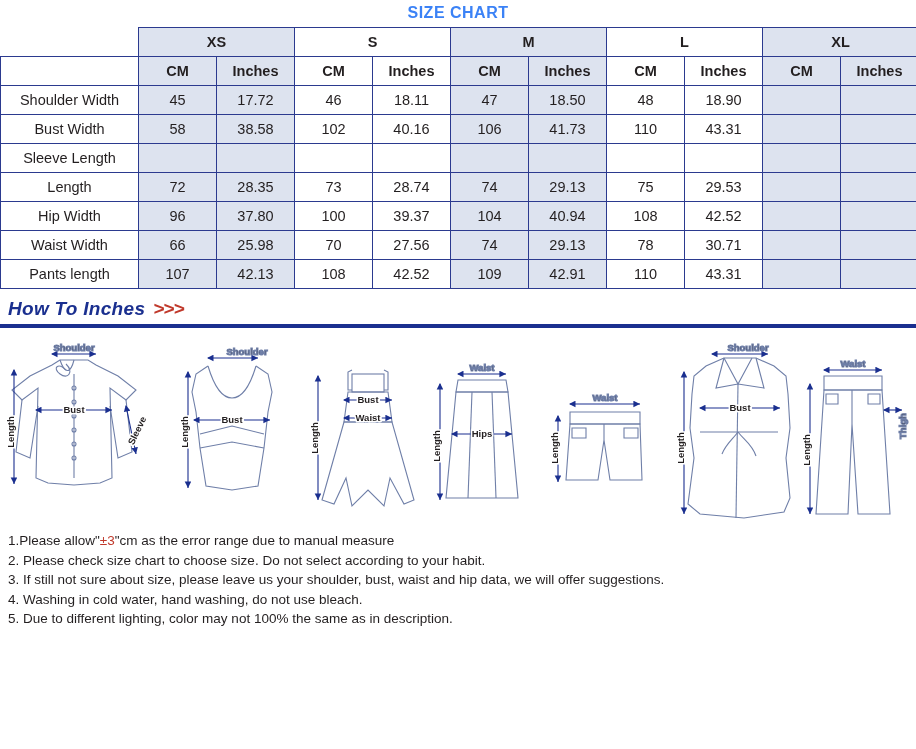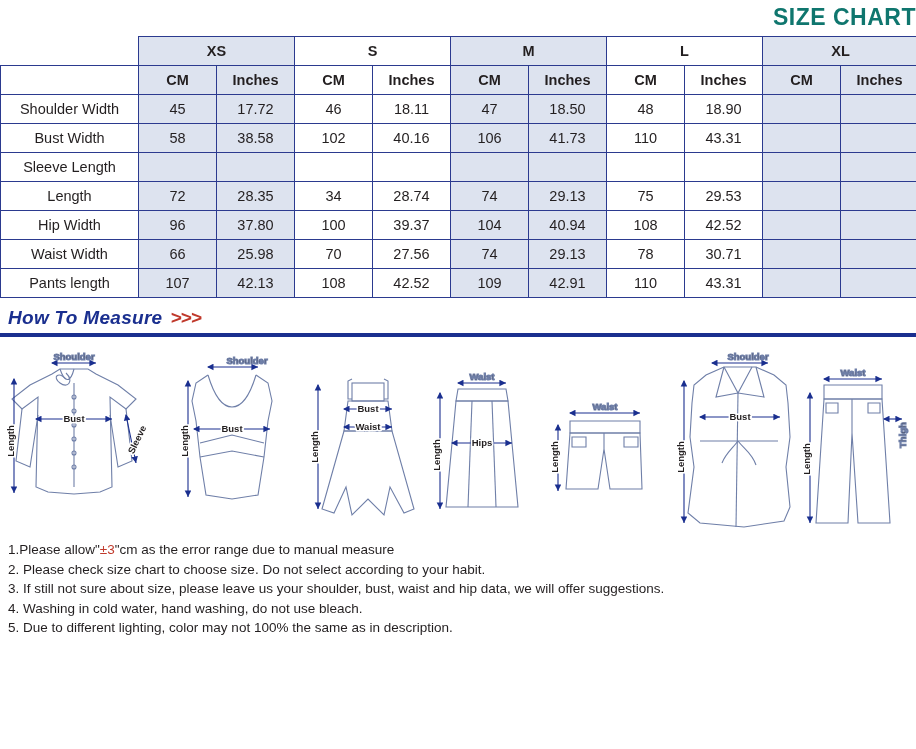--- a/index.html
+++ b/index.html
@@ -7,26 +7,26 @@
     width:916px;height:749px;
     background:#ffffff;
     font-family:"Liberation Sans", sans-serif;
     color:#231f20;
     overflow:hidden;
   }
   .page{position:relative;width:916px;height:749px;}
 
   
   .title{
-    text-align:right;
-    font-size:23px;
+    text-align:center;
+    font-size:16px;
     font-weight:bold;
     letter-spacing:.5px;
     padding:4px 0 5px 0;
-    color:#0f766e;
+    color:#3b82f6;
   }
 
   
   table.size{
     border-collapse:collapse;
     width:916px;
     table-layout:fixed;
   }
   table.size td,table.size th{
     border:1px solid #2b3a8f;
@@ -185,21 +185,21 @@
         <td class="plain"></td>
         <td class="plain"></td>
         <td class="blank"></td>
         <td class="blank"></td>
       </tr>
 
       <tr>
         <td class="rowlabel">Length</td>
         <td class="shade">72</td>
         <td class="shade">28.35</td>
-        <td class="plain">34</td>
+        <td class="plain">73</td>
         <td class="plain">28.74</td>
         <td class="shade">74</td>
         <td class="shade">29.13</td>
         <td class="plain">75</td>
         <td class="plain">29.53</td>
         <td class="blank"></td>
         <td class="blank"></td>
       </tr>
 
       <tr>
@@ -240,21 +240,21 @@
         <td class="shade">42.91</td>
         <td class="plain">110</td>
         <td class="plain">43.31</td>
         <td class="blank"></td>
         <td class="blank"></td>
       </tr>
     </tbody>
   </table>
 
   <div class="howrow">
-    <span class="how-title">How To Measure</span>
+    <span class="how-title">How To Inches</span>
     <span class="arrows">&gt;&gt;&gt;</span>
   </div>
   <div class="bluebar"></div>
 
   <div class="figures">
     <svg width="916" height="195" viewBox="0 0 916 195" xmlns="http://www.w3.org/2000/svg">
       <defs>
         <marker id="ah" markerWidth="7" markerHeight="7" refX="6" refY="3" orient="auto">
           <path d="M0,0 L6,3 L0,6 z" fill="#1a2f8f"></path>
         </marker>

